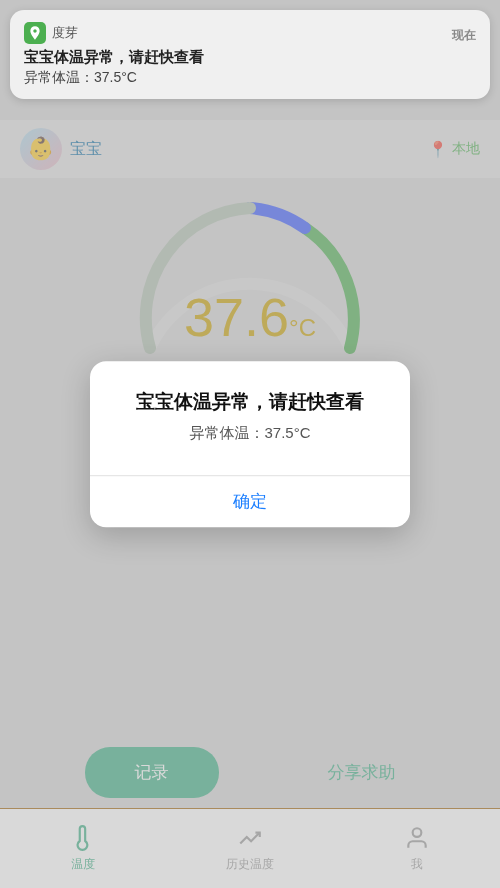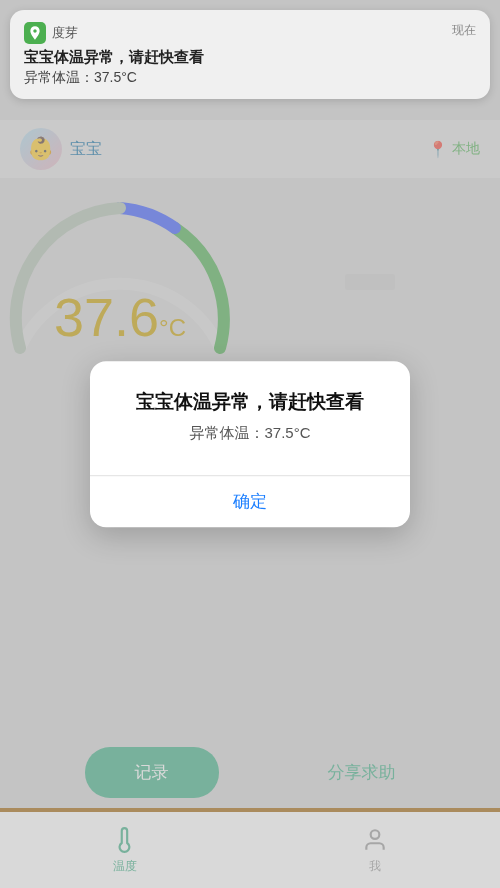--- a/index.html
+++ b/index.html
@@ -20,21 +20,21 @@
       left: 10px;
       right: 10px;
       background: #f0f0f0;
       border-radius: 14px;
       padding: 12px 14px;
       z-index: 100;
       box-shadow: 0 2px 8px rgba(0,0,0,0.15);
     }
     .notif-header {
       display: flex;
-      align-items: flex-start;
+      align-items: flex-end;
       justify-content: space-between;
       margin-bottom: 4px;
       gap: 15px;
     }
     .notif-app-info {
       display: flex;
       align-items: center;
       gap: 6px;
     }
     .notif-app-icon {
@@ -51,20 +51,21 @@
       height: 16px;
       fill: white;
     }
     .notif-app-name {
       font-size: 13px;
       color: #555;
     }
     .notif-time {
       font-size: 12px;
       color: #888;
+      font-weight: bold;
     }
     .notif-title {
       font-size: 15px;
       font-weight: 600;
       color: #222;
       margin-bottom: 2px;
     }
     .notif-body {
       font-size: 14px;
       color: #444;
@@ -126,21 +127,21 @@
       font-size: 14px;
     }
     .location-pin {
       color: #4CAF50;
       font-size: 16px;
     }
 
     
     .gauge-area {
       display: flex;
-      flex-direction: row;
+      flex-direction: column;
       align-items: center;
       padding: 20px 0 10px;
       position: relative;
     }
     .gauge-svg-container {
       position: relative;
       width: 240px;
       height: 160px;
     }
     .temp-display {
@@ -257,21 +258,21 @@
     .tab-bar {
       position: absolute;
       bottom: 0;
       left: 0;
       right: 0;
       height: 80px;
       background: white;
       display: flex;
       align-items: center;
       justify-content: space-around;
-      border-top: 4px solid #a16207;
+      border-top: 1px solid #a16207;
     }
     .tab-item {
       display: flex;
       flex-direction: column;
       align-items: center;
       gap: 4px;
       flex: 1;
       cursor: pointer;
     }
     .tab-icon {
@@ -358,20 +359,29 @@
   </div>
 
   <div class="tab-bar">
     <div class="tab-item">
       <div class="tab-icon active">
         <svg width="26" height="26" viewBox="0 0 24 24" stroke="#3daf85" fill="none" stroke-width="2">
           <path d="M14 14.76V3.5a2.5 2.5 0 0 0-5 0v11.26a4.5 4.5 0 1 0 5 0z"></path>
         </svg>
       </div>
       <span class="tab-label active">温度</span>
+    </div>
+    <div class="tab-item">
+      <div class="tab-icon">
+        <svg width="26" height="26" viewBox="0 0 24 24" stroke="#999" fill="none" stroke-width="2">
+          <polyline points="3 17 9 11 13 15 21 7"></polyline>
+          <polyline points="17 7 21 7 21 11"></polyline>
+        </svg>
+      </div>
+      <span class="tab-label">历史温度</span>
     </div>
     <div class="tab-item">
       <div class="tab-icon">
         <svg width="26" height="26" viewBox="0 0 24 24" stroke="#999" fill="none" stroke-width="2">
           <path d="M20 21v-2a4 4 0 0 0-4-4H8a4 4 0 0 0-4 4v2"></path>
           <circle cx="12" cy="7" r="4"></circle>
         </svg>
       </div>
       <span class="tab-label">我</span>
     </div>

